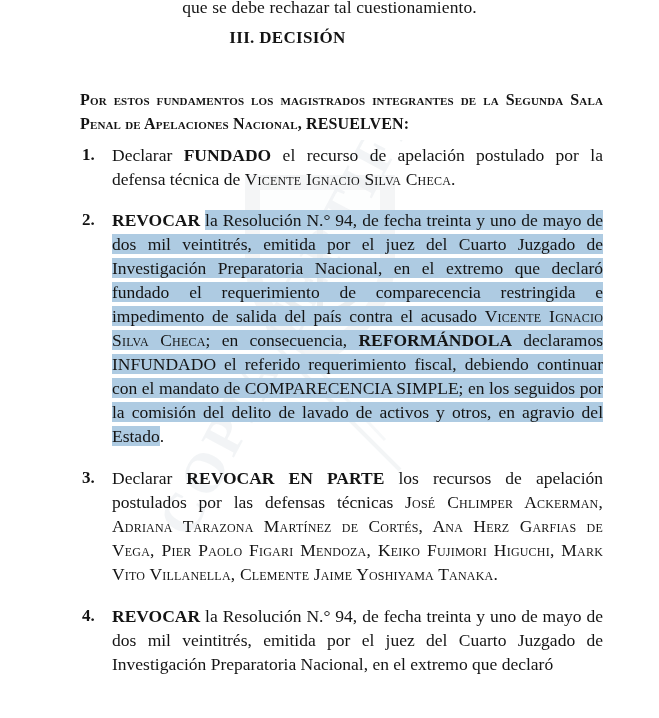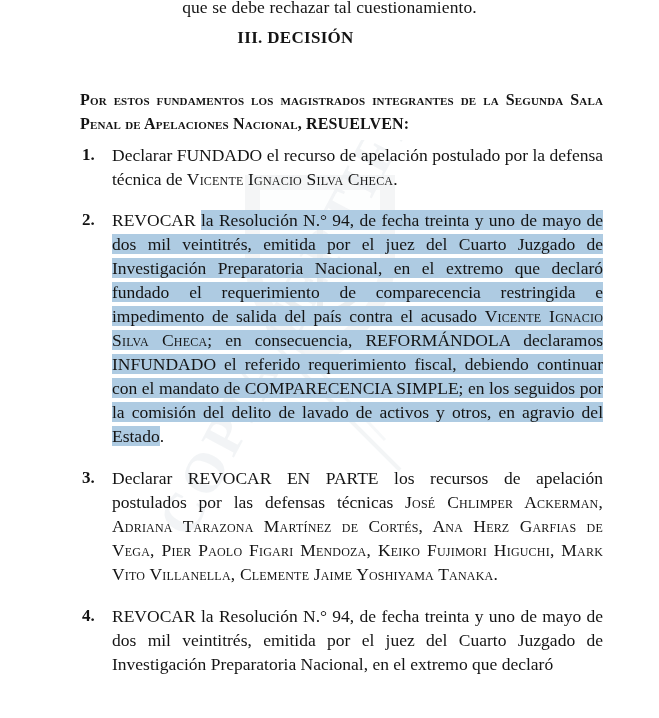--- a/index.html
+++ b/index.html
@@ -52,21 +52,20 @@
 
   .decision-heading {
     position: absolute;
     left: 0;
     top: 28px;
     width: 575px;
     text-align: center;
     font-size: 17px;
     font-weight: bold;
     letter-spacing: 0.3px;
-    padding-left: 8px;
   }
 
   .resuelven-block {
     position: absolute;
     left: 80px;
     top: 88px;
     width: 523px;
     font-size: 16px;
     line-height: 24px;
     font-weight: bold;
@@ -103,21 +102,21 @@
     font-weight: bold;
     font-size: 17px;
     text-align: left;
     width: 26px;
   }
   .item.justify-all {
     text-align: justify;
   }
 
   
-  .b { font-weight: normal; }
+  .b { font-weight: bold; }
   .sc { font-variant: small-caps; font-weight: normal; letter-spacing: 0.2px; }
   .hl { background-color: #aecbe2; }
 
   
   #item-1 { margin-bottom: 17px; }
   #item-2 { margin-bottom: 18px; }
   #item-3 { margin-bottom: 18px; }
 
   
   #item-2 .body { display: block; }

